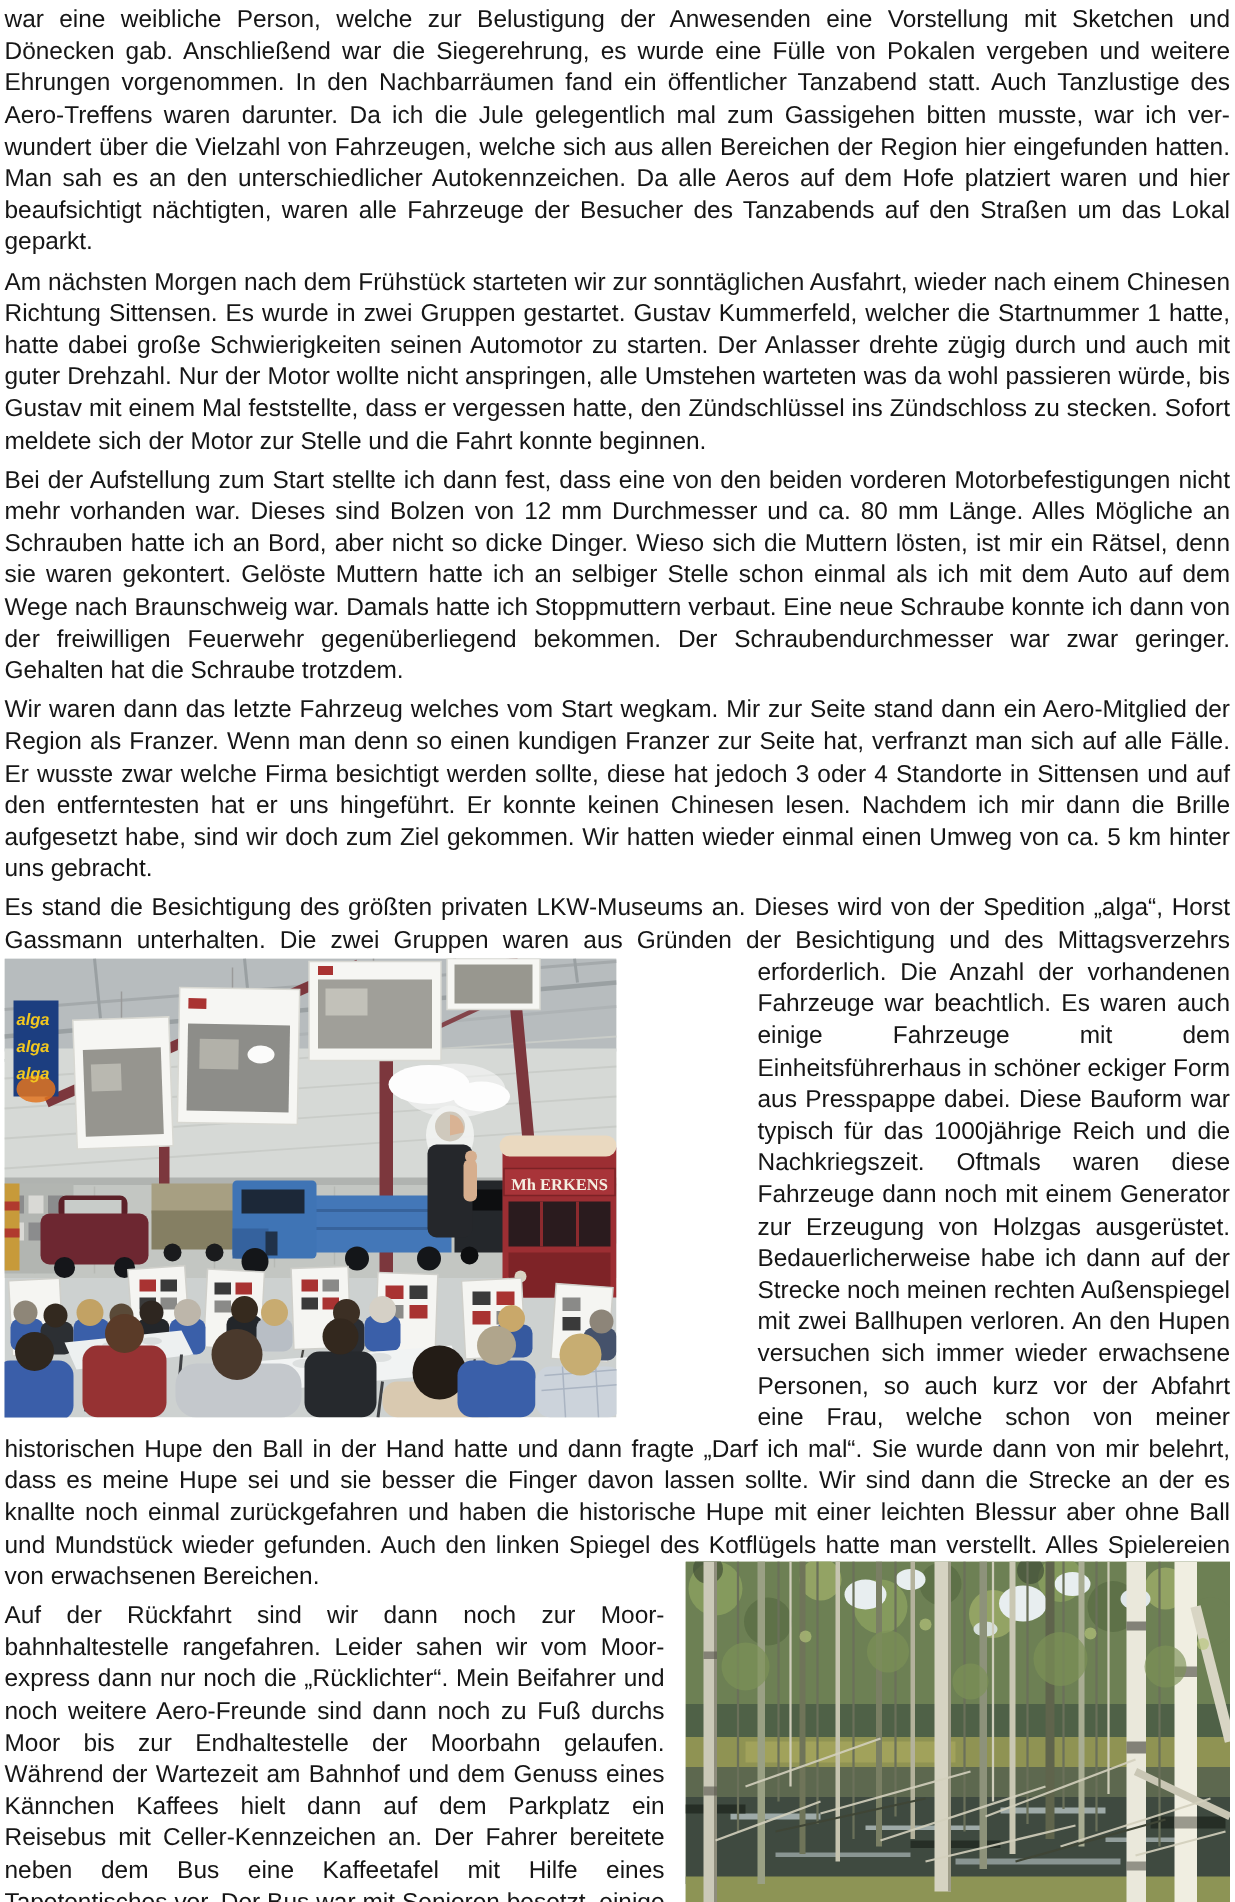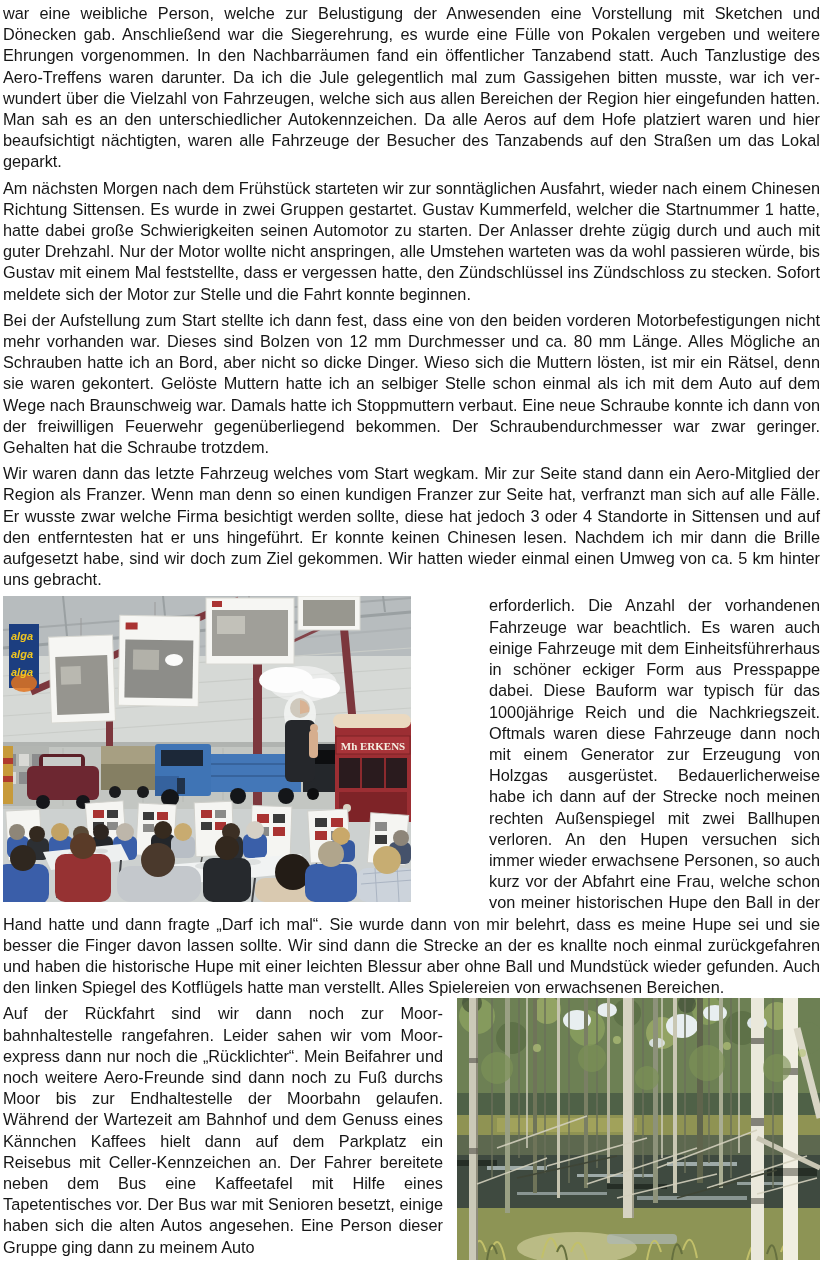--- a/index.html
+++ b/index.html
@@ -8,34 +8,35 @@
     padding:3px 3px 0 3px;
     font-family:"Liberation Sans",sans-serif;
     font-size:16.3px;
     line-height:21.2px;
     color:#161616;
     text-align:justify;
     -webkit-hyphens:auto;hyphens:auto;
   }
   .doc p{margin:0 0 5px 0;}
   .photo{display:block;}
-  .float-museum{float:left;width:460px;height:306px;margin:1px 26px 4px 0;}
+  .float-museum{float:left;width:460px;height:306px;margin:1px 42px 4px 0;}
   .float-moor{float:right;width:363px;height:262px;margin:0 0 0 14px;}
   svg{display:block;}
 </style>
 </head>
 <body>
 
 <div class="doc">
   <p>war eine weibliche Person, welche zur Belustigung der Anwesenden eine Vorstellung mit Sketchen und Dönecken gab. Anschließend war die Siegerehrung, es wurde eine Fülle von Pokalen vergeben und weitere Ehrungen vorgenommen. In den Nachbarräumen fand ein öffentlicher Tanzabend statt. Auch Tanzlustige des Aero-Treffens waren darunter. Da ich die Jule gelegentlich mal zum Gassigehen bitten musste, war ich ver­wundert über die Vielzahl von Fahrzeugen, welche sich aus allen Bereichen der Region hier eingefunden hatten. Man sah es an den unterschiedlicher Autokennzeichen. Da alle Aeros auf dem Hofe platziert waren und hier beaufsichtigt nächtigten, waren alle Fahrzeuge der Besucher des Tanzabends auf den Straßen um das Lokal geparkt.</p>
   <p>Am nächsten Morgen  nach dem Frühstück starteten wir zur sonntäglichen Ausfahrt, wieder nach einem Chinesen Richtung Sittensen. Es wurde in zwei Gruppen gestartet. Gustav Kummerfeld, welcher die Start­nummer 1 hatte, hatte dabei große Schwierigkeiten seinen Automotor zu starten. Der Anlasser drehte zügig durch und auch mit guter Drehzahl. Nur der Motor wollte nicht anspringen, alle Umstehen warteten was da wohl passieren würde, bis Gustav mit einem Mal feststellte, dass er vergessen hatte, den Zündschlüssel ins Zündschloss zu stecken. Sofort meldete sich der Motor zur Stelle und die Fahrt konnte beginnen.</p>
   <p>Bei der Aufstellung zum Start stellte ich dann fest, dass eine von den beiden vorderen Motorbefestigungen nicht mehr vorhanden war. Dieses sind Bolzen von 12 mm Durchmesser und ca. 80 mm Länge. Alles Mögliche an Schrauben hatte ich an Bord, aber nicht so dicke Dinger. Wieso sich die Muttern lösten, ist mir ein Rätsel, denn sie waren gekontert. Gelöste Muttern hatte ich an selbiger Stelle schon einmal als ich mit dem Auto auf dem Wege nach Braunschweig war. Damals hatte ich Stoppmuttern verbaut. Eine neue Schraube konnte ich dann von der freiwilligen Feuerwehr gegenüberliegend bekommen. Der Schraubendurchmesser war zwar geringer. Gehalten hat die Schraube trotzdem.</p>
   <p>Wir waren dann das letzte Fahrzeug welches vom Start wegkam. Mir zur Seite stand dann ein Aero-Mitglied der Region als Franzer. Wenn man denn so einen kundigen Franzer zur Seite hat, verfranzt man sich auf alle Fälle. Er wusste zwar welche Firma besichtigt werden sollte, diese hat jedoch 3 oder 4 Standorte in Sittensen und auf den entferntesten hat er uns hingeführt. Er konnte keinen Chinesen lesen. Nachdem ich mir dann die Brille aufgesetzt habe, sind wir doch zum Ziel gekommen. Wir hatten wieder einmal einen Umweg von ca. 5 km hinter uns gebracht.</p>
 
   <p>
+    <span>Es stand die Besichtigung des größten privaten LKW-Museums an. Dieses wird von der Spedition „alga“, Horst Gassmann unterhalten. Die zwei Gruppen waren aus Gründen der Besichtigung und des Mittagsverzehrs</span>
     <span class="photo float-museum">
 
       <svg width="408" height="306" viewBox="0 0 408 306">
         <rect x="0" y="0" width="408" height="306" fill="#cdd1d0"></rect>
         <g>
           <rect x="0" y="0" width="408" height="62" fill="#b7bcbe"></rect>
           <line x1="0" y1="52" x2="408" y2="16" stroke="#9aa0a2" stroke-width="3"></line>
           <line x1="0" y1="34" x2="408" y2="2" stroke="#a4a9ab" stroke-width="2"></line>
           <line x1="0" y1="68" x2="408" y2="32" stroke="#aeb3b5" stroke-width="2"></line>
           <line x1="60" y1="0" x2="64" y2="40" stroke="#9aa0a2" stroke-width="2"></line>

